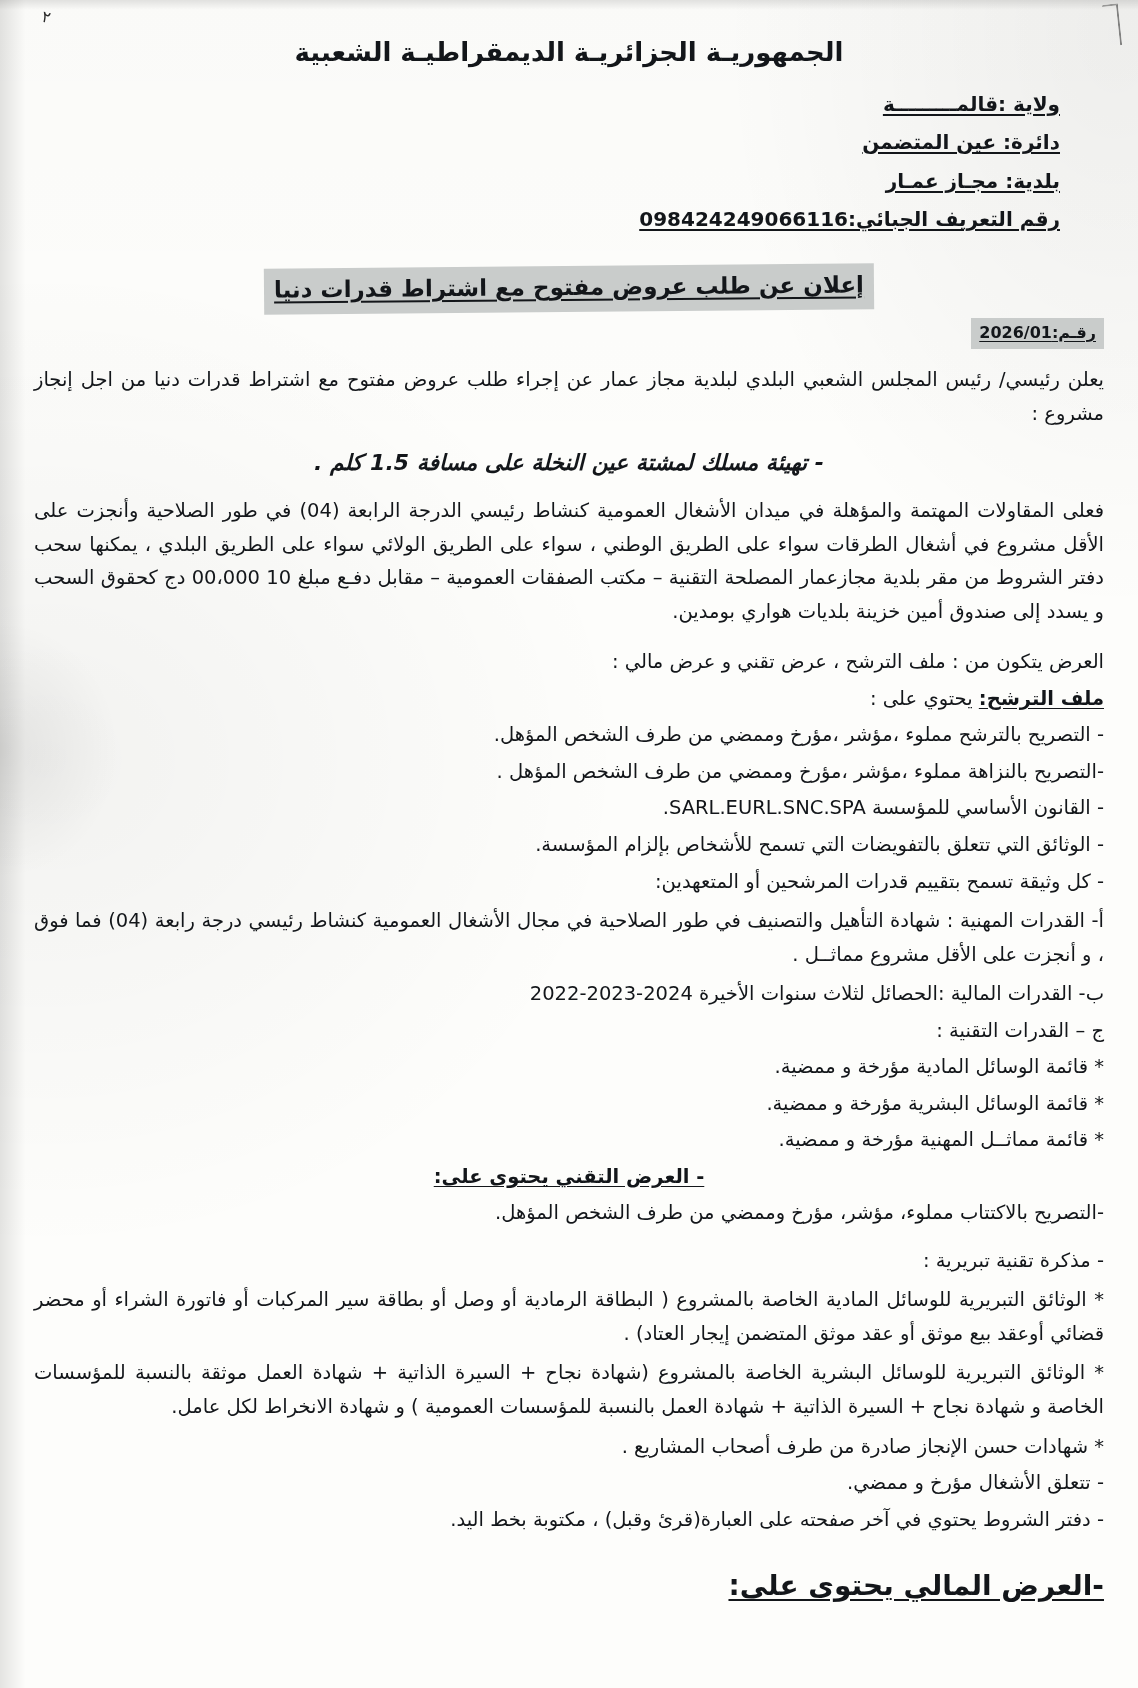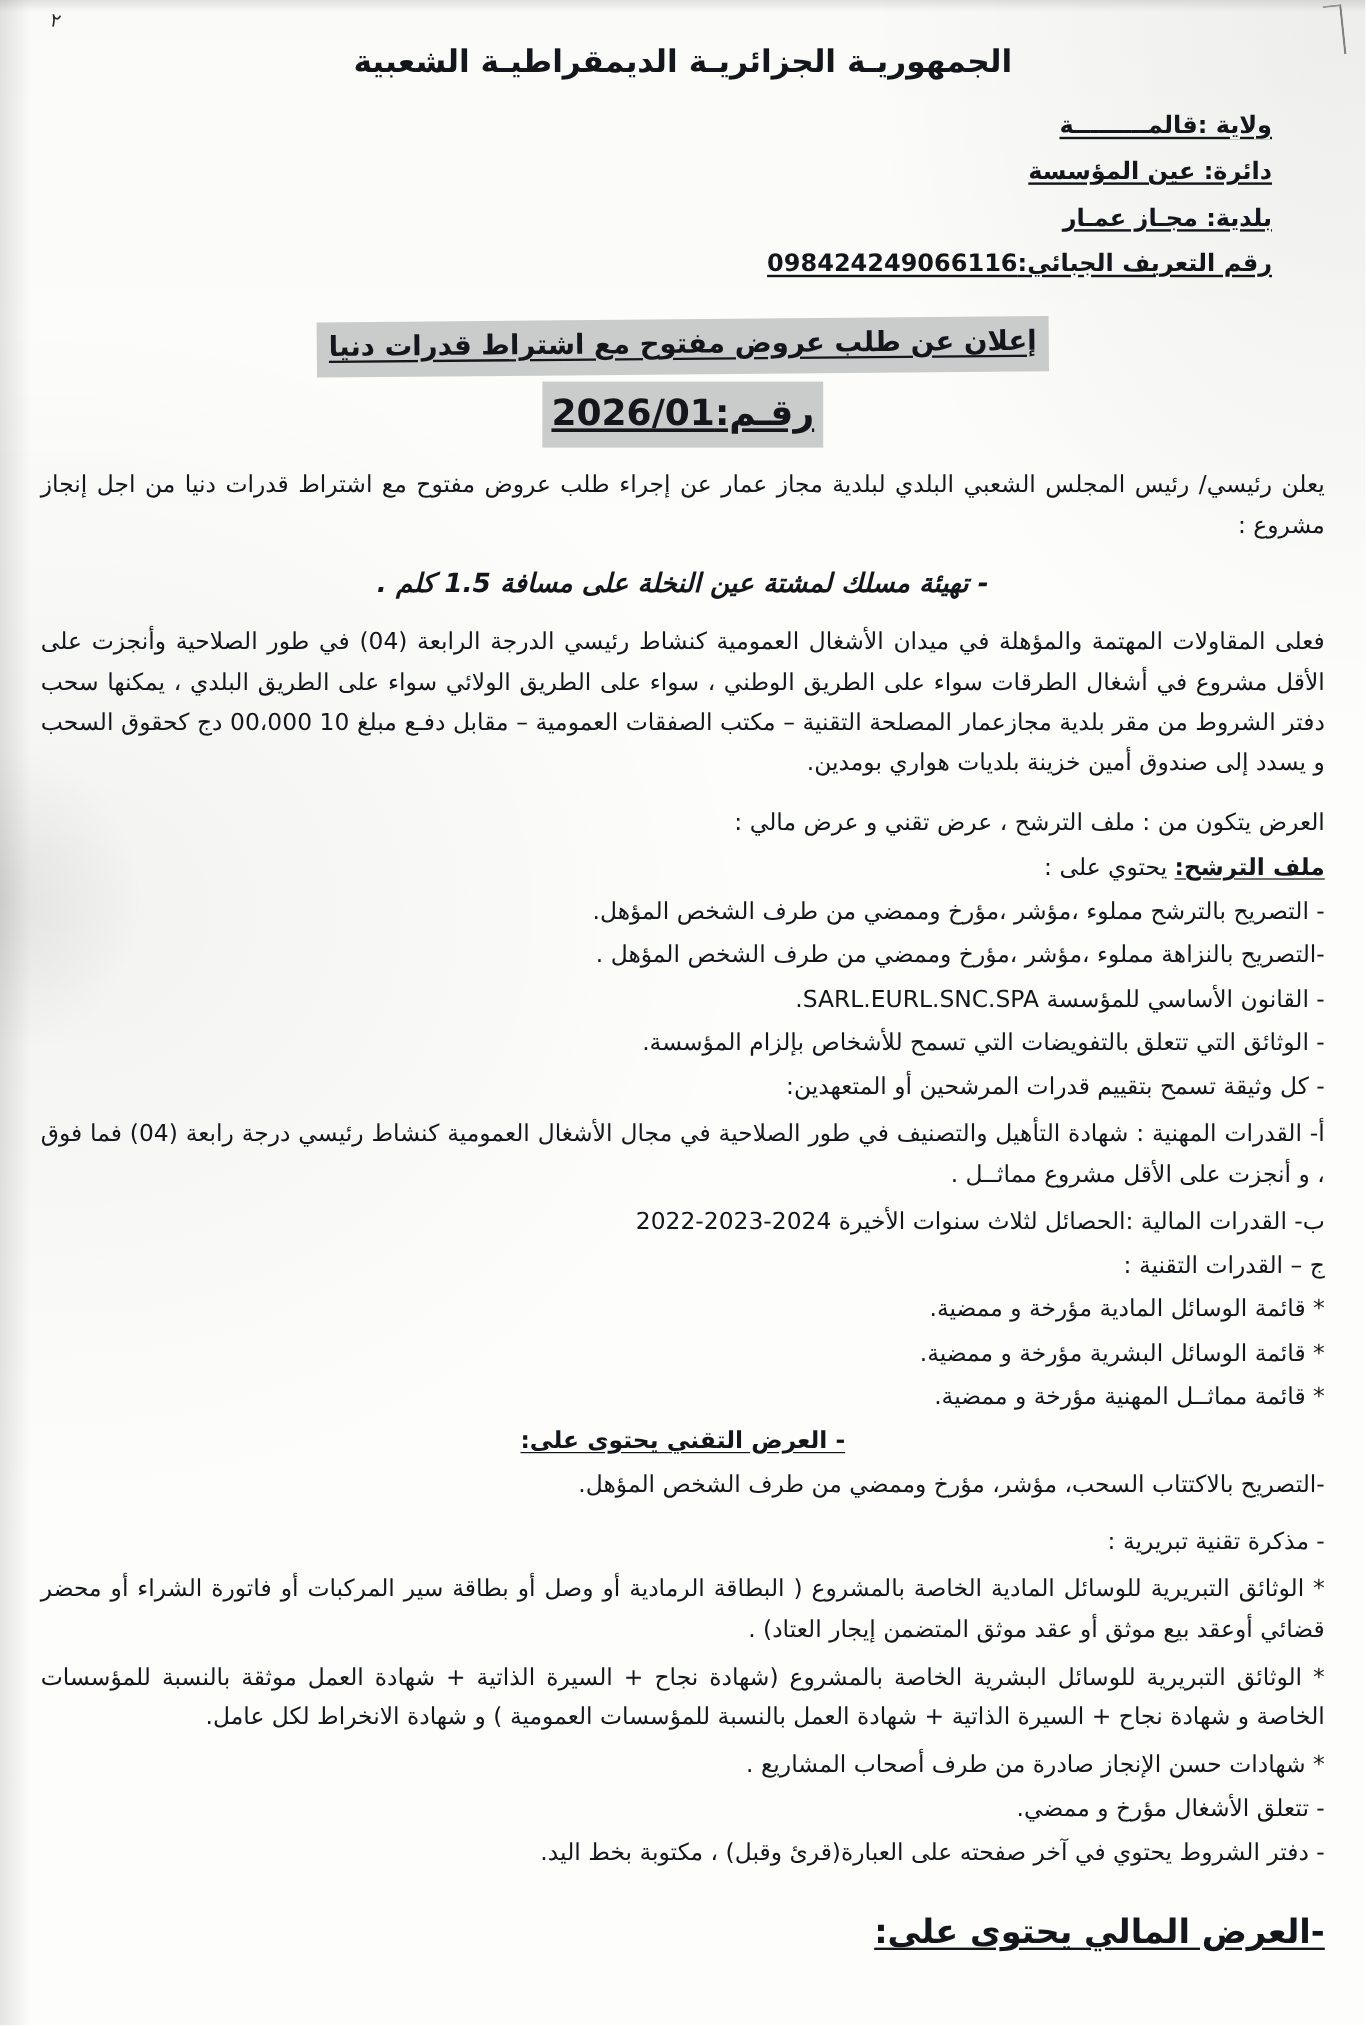--- a/index.html
+++ b/index.html
@@ -67,24 +67,23 @@
     display: inline-block;
     background: #c9cccb;
     padding: 2px 10px 4px 10px;
     font-weight: bold;
     font-size: 23px;
     text-decoration: underline;
     text-underline-offset: 4px;
     transform: rotate(-0.5deg);
   }
   .announce-num {
-    text-align: center;
     margin: 6px 0 14px 0;
     font-weight: bold;
-    font-size: 30px;
+    font-size: 16px;
   }
   .announce-num span {
     display: inline-block;
     background: #c9cccb;
     padding: 1px 8px 3px 8px;
     text-decoration: underline;
     text-underline-offset: 3px;
   }
 
   .para {
@@ -185,21 +184,21 @@
   <div class="crease"></div>
   <div class="clip-mark"></div>
   <div class="corner-mark">٢</div>
 
   <div class="paper-inner">
 
     <div class="doc-title">الجمهوريـة الجزائريـة الديمقراطيـة الشعبية</div>
 
     <div class="admin-block">
       <div class="admin-line underline">ولاية :قالمـــــــــة</div>
-      <div class="admin-line underline">دائرة: عين المؤسسة</div>
+      <div class="admin-line underline">دائرة: عين المتضمن</div>
       <div class="admin-line underline">بلدية: مجـاز عمـار</div>
       <div class="admin-line underline">رقم التعريف الجبائي:098424249066116</div>
     </div>
 
     <div class="announce">
       <span class="hl">إعلان عن طلب عروض مفتوح مع اشتراط قدرات دنيا</span>
     </div>
     <div class="announce-num">
       <span>رقـم:2026/01</span>
     </div>
@@ -227,21 +226,21 @@
     <div class="para block-just">أ- القدرات المهنية : شهادة التأهيل والتصنيف في طور الصلاحية في مجال الأشغال العمومية  كنشاط رئيسي درجة رابعة (04) فما فوق ، و أنجزت على الأقل مشروع مماثــل .</div>
     <div class="line line-center">ب- القدرات المالية :الحصائل لثلاث سنوات الأخيرة 2024-2023-2022</div>
     <div class="line line-center">ج – القدرات التقنية :</div>
 
     <div class="line line-center">* قائمة الوسائل المادية مؤرخة و ممضية.</div>
     <div class="line line-center">* قائمة الوسائل البشرية مؤرخة و ممضية.</div>
     <div class="line line-center">* قائمة مماثــل المهنية مؤرخة و ممضية.</div>
 
     <div class="line heading-ul" style="text-align:center">- العرض التقني يحتوى على:</div>
 
-    <div class="line line-center">-التصريح بالاكتتاب السحب، مؤشر، مؤرخ وممضي من طرف الشخص المؤهل.</div>
+    <div class="line line-center">-التصريح بالاكتتاب مملوء، مؤشر، مؤرخ وممضي من طرف الشخص المؤهل.</div>
     <div class="spacer-sm"></div>
     <div class="line line-center">- مذكرة تقنية تبريرية :</div>
     <div class="para block-just">* الوثائق التبريرية للوسائل المادية الخاصة بالمشروع ( البطاقة الرمادية أو وصل أو بطاقة سير المركبات أو فاتورة الشراء أو محضر قضائي أوعقد بيع موثق أو عقد موثق المتضمن إيجار العتاد) .</div>
     <div class="para block-just">* الوثائق التبريرية للوسائل البشرية الخاصة بالمشروع (شهادة نجاح + السيرة الذاتية + شهادة العمل موثقة بالنسبة للمؤسسات الخاصة و شهادة نجاح + السيرة الذاتية + شهادة العمل بالنسبة للمؤسسات العمومية ) و شهادة الانخراط لكل عامل.</div>
     <div class="line line-center">* شهادات حسن الإنجاز صادرة من طرف أصحاب المشاريع .</div>
     <div class="line line-center">- تتعلق الأشغال مؤرخ و ممضي.</div>
     <div class="line line-center">- دفتر الشروط يحتوي في آخر صفحته على العبارة(قرئ وقبل) ، مكتوبة بخط اليد.</div>
 
     <div class="final-heading">-العرض المالي يحتوى على:</div>
 

